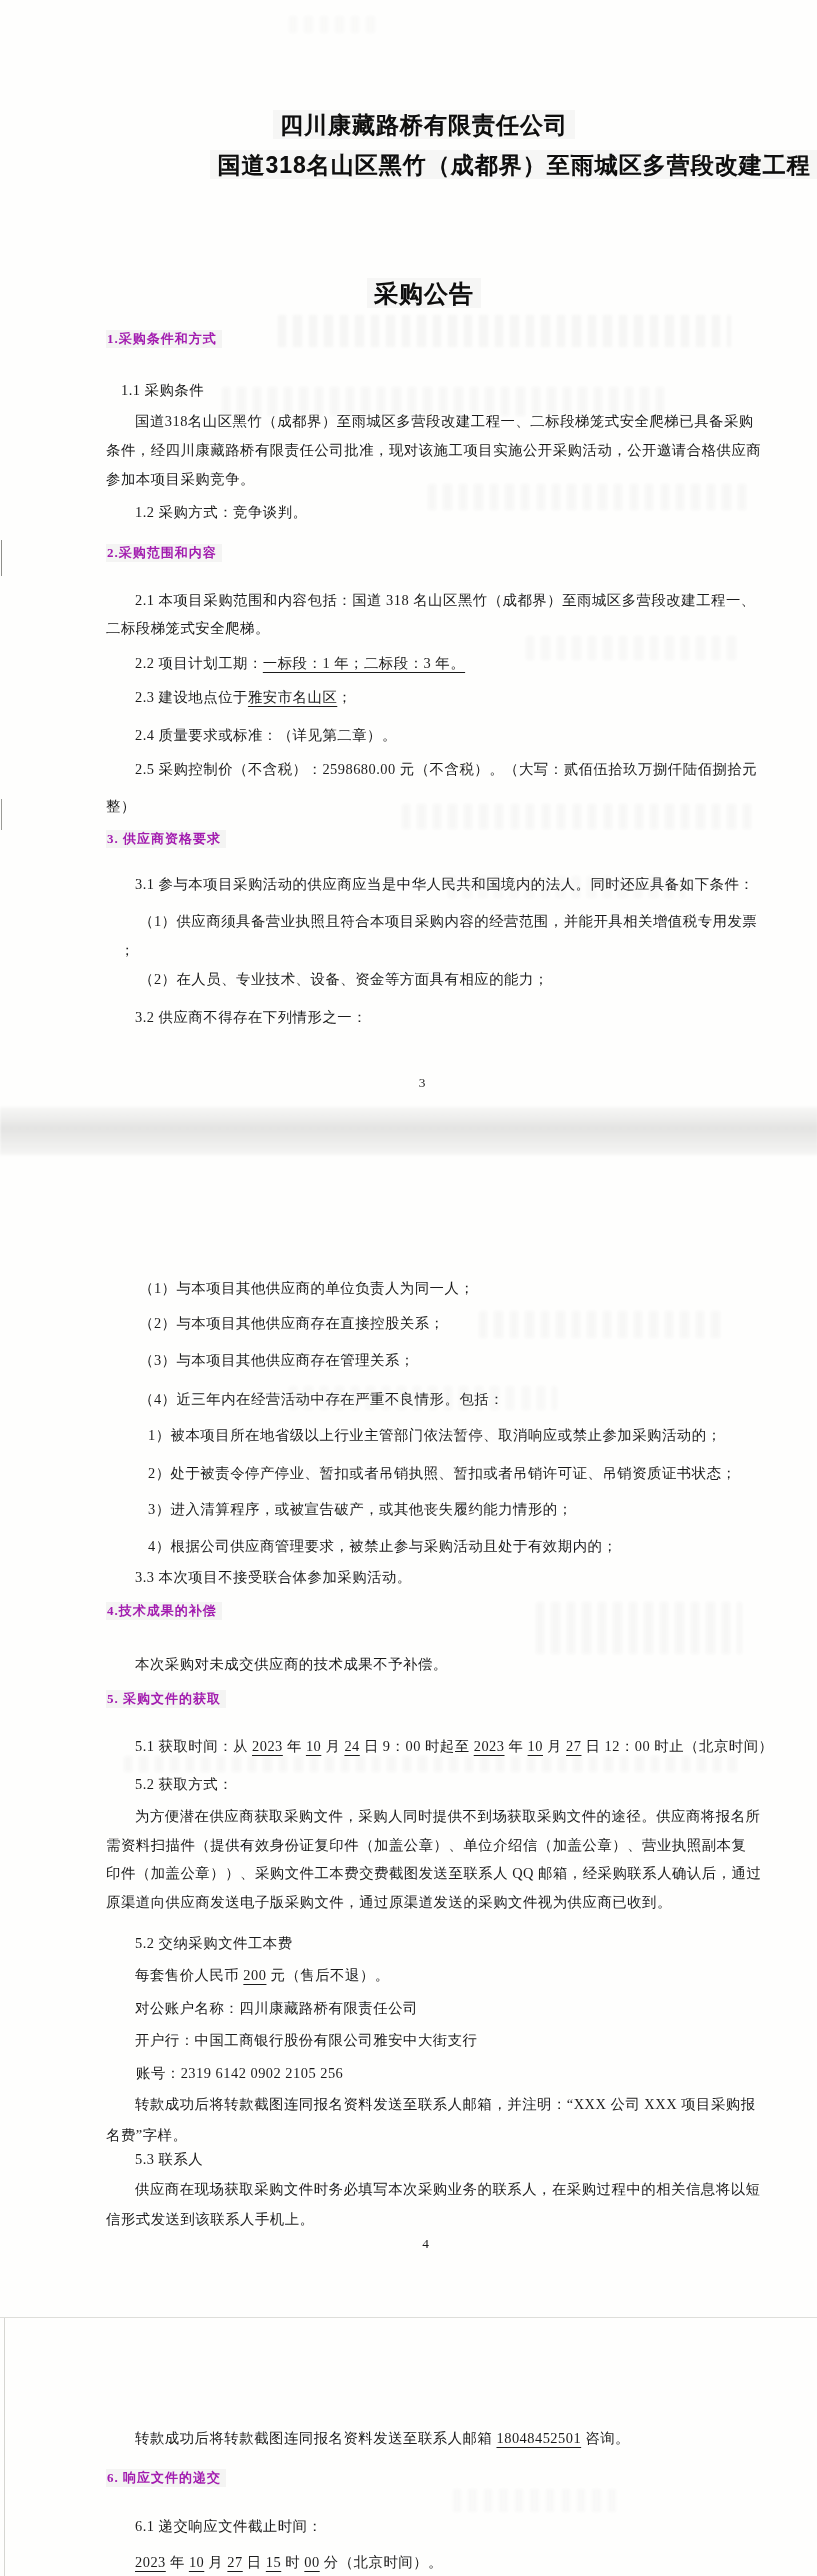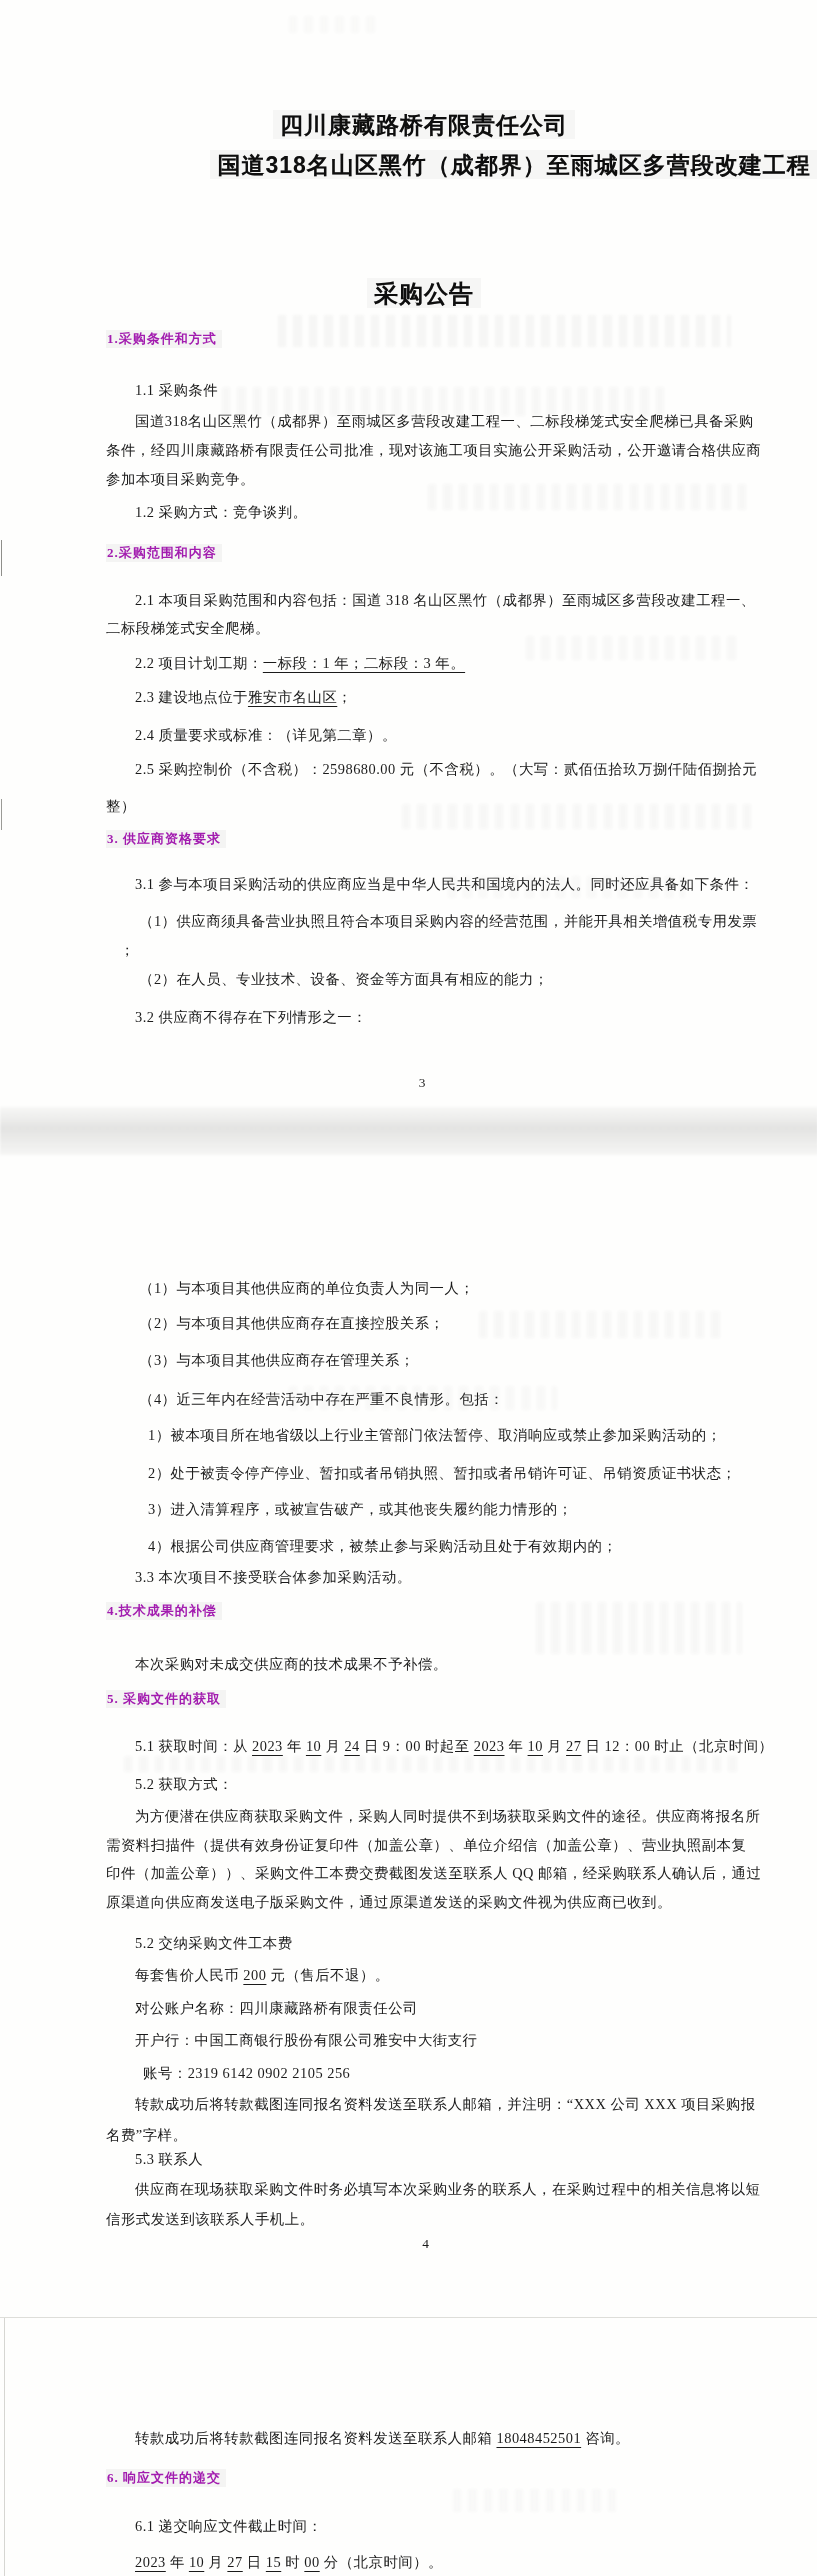--- a/index.html
+++ b/index.html
@@ -45,21 +45,21 @@
   <div class="pageedge" style="top:2317px;"></div>
   <div class="vedge" style="left:4.1px;top:2318px;width:1px;height:1150px;"></div>
   <div class="vedge" style="left:0.5px;top:540px;width:1.5px;height:36px;background:#8f8f8b;"></div>
   <div class="vedge" style="left:0.5px;top:799px;width:1.5px;height:31px;background:#9b9b97;"></div>
 
   <div class="line ctr title" style="top:111px;margin-left:30px;"><span class="in">四川康藏路桥有限责任公司</span></div>
   <div class="line ctr title" style="top:151px;margin-left:30px;text-align:right;"><span class="in">国道318名山区黑竹（成都界）至雨城区多营段改建工程</span></div>
   <div class="line ctr title" style="top:279px;margin-left:30px;font-size:24px;"><span class="in">采购公告</span></div>
 
   <div class="line h" style="left:106px;top:331px;"><span class="in">1.采购条件和方式</span></div>
-  <div class="line" style="left:135px;top:382px;">1.1 采购条件</div>
+  <div class="line" style="left:121px;top:382px;">1.1 采购条件</div>
   <div class="line" style="left:135px;top:413px;">国道318名山区黑竹（成都界）至雨城区多营段改建工程一、二标段梯笼式安全爬梯已具备采购</div>
   <div class="line" style="left:106px;top:442px;">条件，经四川康藏路桥有限责任公司批准，现对该施工项目实施公开采购活动，公开邀请合格供应商</div>
   <div class="line" style="left:106px;top:471px;">参加本项目采购竞争。</div>
   <div class="line" style="left:135px;top:504px;">1.2 采购方式：竞争谈判。</div>
 
   <div class="line h" style="left:106px;top:545px;"><span class="in">2.采购范围和内容</span></div>
   <div class="line" style="left:135px;top:592px;">2.1 本项目采购范围和内容包括：国道 318 名山区黑竹（成都界）至雨城区多营段改建工程一、</div>
   <div class="line" style="left:106px;top:620px;">二标段梯笼式安全爬梯。</div>
   <div class="line" style="left:135px;top:655px;"><span>2.2 项目计划工期：</span><span class="u">一标段：1 年；二标段：3 年。</span></div>
   <div class="line" style="left:135px;top:689px;"><span>2.3 建设地点位于</span><span class="u">雅安市名山区</span><span>；</span></div>
@@ -93,21 +93,21 @@
   <div class="line" style="left:135px;top:1738px;"><span>5.1 获取时间：从 </span><span class="u">2023</span><span> 年 </span><span class="u">10</span><span> 月 </span><span class="u">24</span><span> 日 9：00 时起至 </span><span class="u">2023</span><span> 年 </span><span class="u">10</span><span> 月 </span><span class="u">27</span><span> 日 12：00 时止（北京时间）</span></div>
   <div class="line" style="left:135px;top:1776px;">5.2 获取方式：</div>
   <div class="line" style="left:106px;top:1837px;">需资料扫描件（提供有效身份证复印件（加盖公章）、单位介绍信（加盖公章）、营业执照副本复</div>
   <div class="line" style="left:135px;top:1808px;">为方便潜在供应商获取采购文件，采购人同时提供不到场获取采购文件的途径。供应商将报名所</div>
   <div class="line" style="left:106px;top:1865px;">印件（加盖公章））、采购文件工本费交费截图发送至联系人 QQ 邮箱，经采购联系人确认后，通过</div>
   <div class="line" style="left:106px;top:1894px;">原渠道向供应商发送电子版采购文件，通过原渠道发送的采购文件视为供应商已收到。</div>
   <div class="line" style="left:135px;top:1935px;">5.2 交纳采购文件工本费</div>
   <div class="line" style="left:135px;top:1967px;"><span>每套售价人民币 </span><span class="u">200</span><span> 元（售后不退）。</span></div>
   <div class="line" style="left:135px;top:2000px;">对公账户名称：四川康藏路桥有限责任公司</div>
   <div class="line" style="left:135px;top:2032px;">开户行：中国工商银行股份有限公司雅安中大街支行</div>
-  <div class="line" style="left:143px;top:2065px;text-align:center;">账号：2319 6142 0902 2105 256</div>
+  <div class="line" style="left:136px;top:2065px;text-align:center;">账号：2319 6142 0902 2105 256</div>
   <div class="line" style="left:135px;top:2096px;">转款成功后将转款截图连同报名资料发送至联系人邮箱，并注明：“XXX 公司 XXX 项目采购报</div>
   <div class="line" style="left:106px;top:2127px;">名费”字样。</div>
   <div class="line" style="left:135px;top:2151px;">5.3 联系人</div>
   <div class="line" style="left:135px;top:2181px;">供应商在现场获取采购文件时务必填写本次采购业务的联系人，在采购过程中的相关信息将以短</div>
   <div class="line" style="left:106px;top:2211px;">信形式发送到该联系人手机上。</div>
 
   <div class="line ctr pagenum" style="top:2236px;margin-left:33px;">4</div>
 
   <div class="line" style="left:135px;top:2430px;"><span>转款成功后将转款截图连同报名资料发送至联系人邮箱 </span><span class="u">18048452501</span><span> 咨询。</span></div>
 

